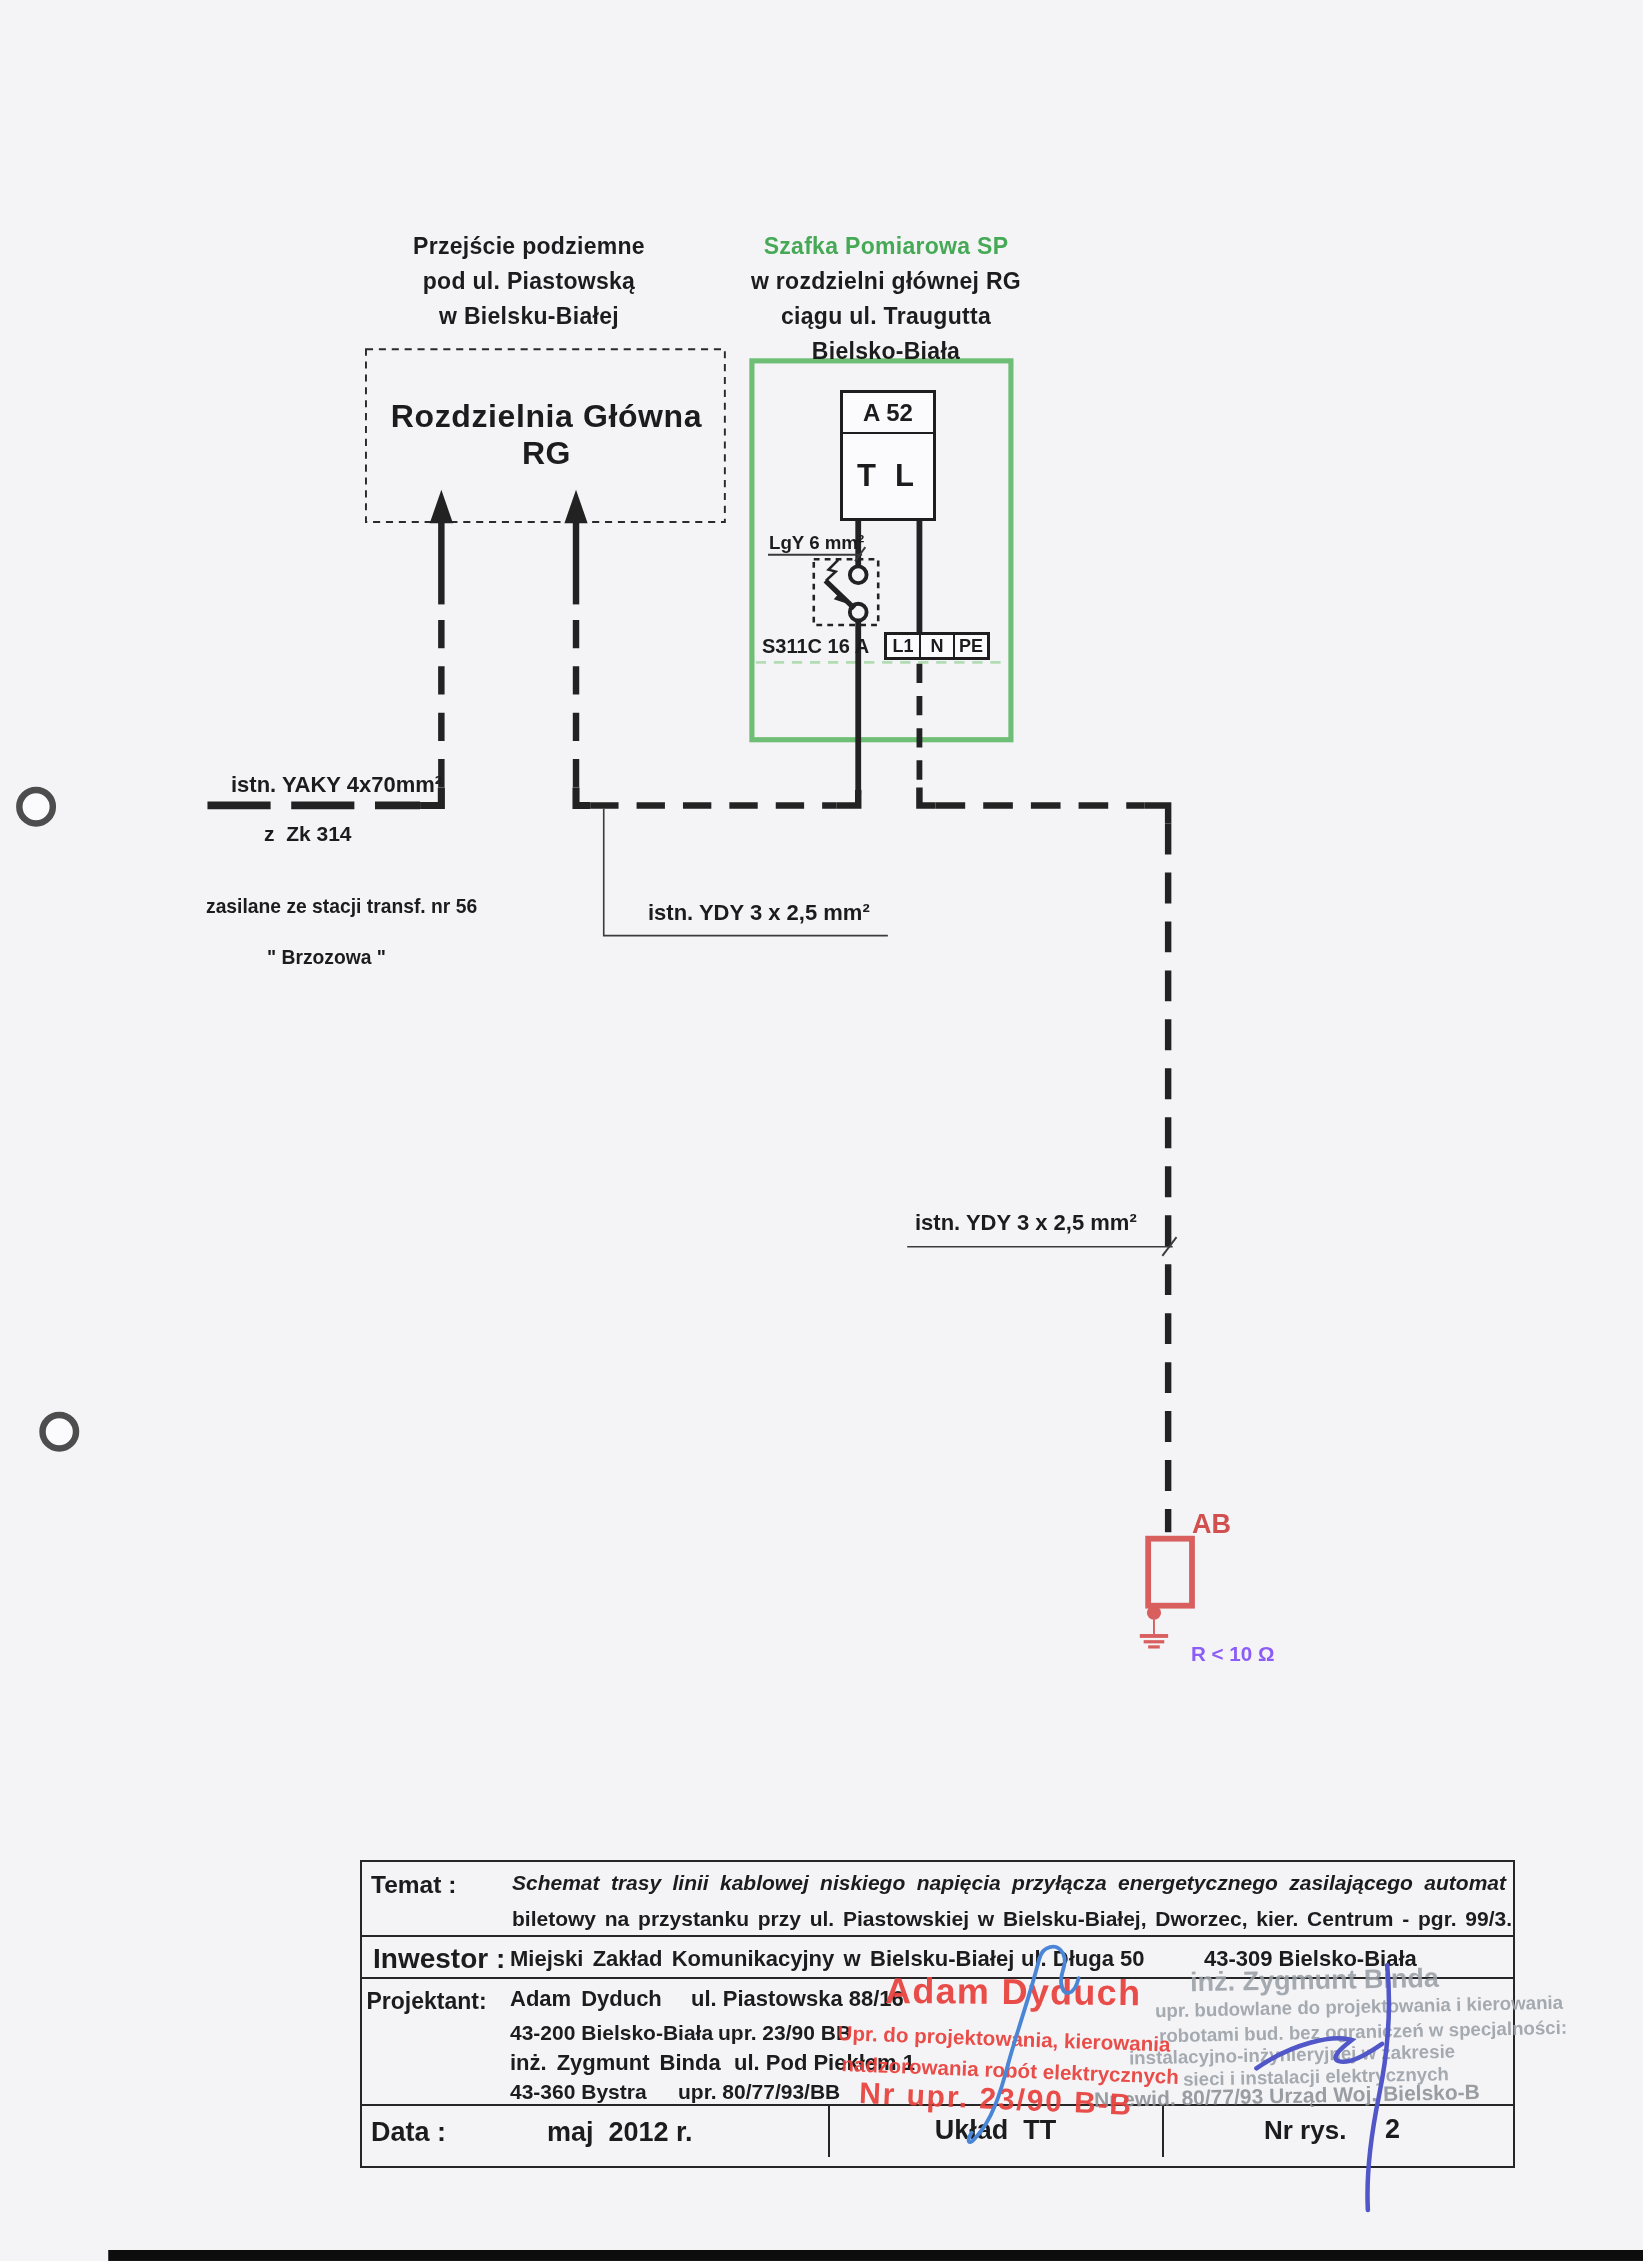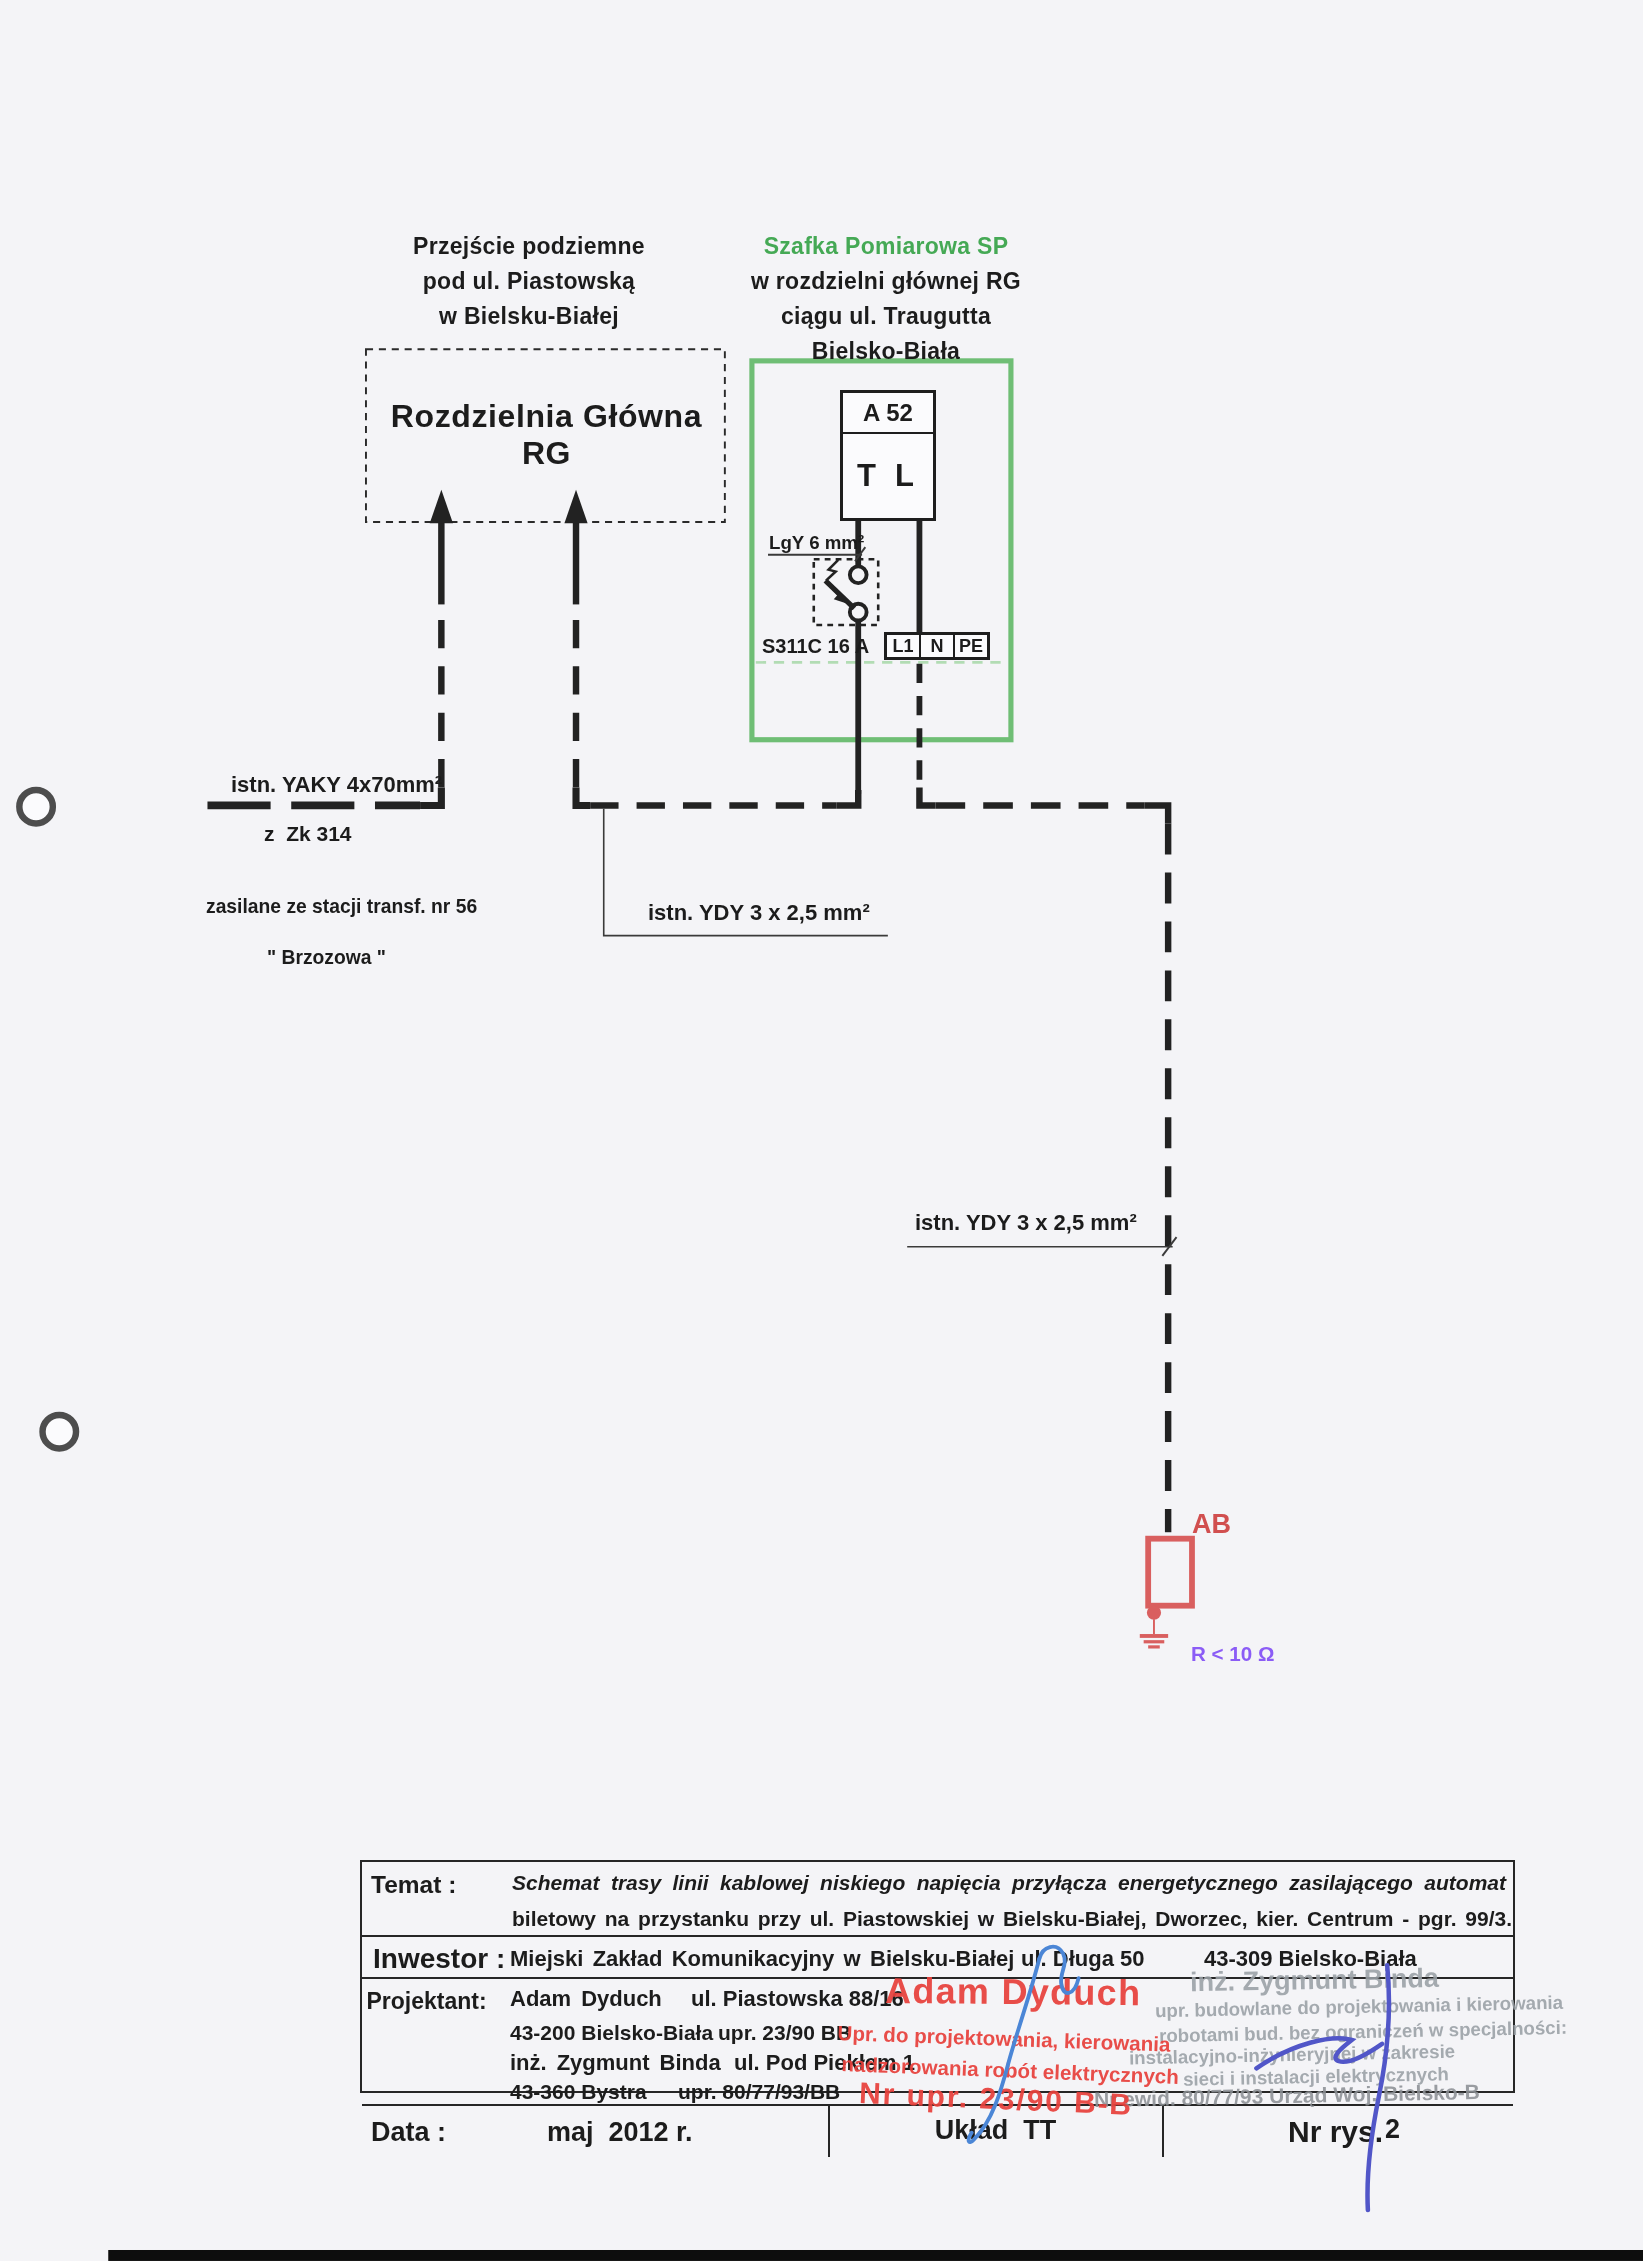--- a/index.html
+++ b/index.html
@@ -22,21 +22,21 @@
   #meter-box{left:840px;top:390px;width:96px;height:131px;border:3.2px solid #1e1e1e;background:#fbfbfd;box-sizing:border-box;}
   #meter-box .top{height:39px;border-bottom:2.6px solid #1e1e1e;display:flex;align-items:center;justify-content:center;font-size:24px;font-weight:700;}
   #meter-box .bottom{height:84px;display:flex;align-items:center;justify-content:center;font-size:31px;font-weight:700;letter-spacing:5.2px;}
   
   #terminals{left:884px;top:632px;width:106px;height:28px;border:3.2px solid #1e1e1e;background:#fbfbfd;box-sizing:border-box;display:flex;}
   #terminals .cell{flex:1;display:flex;align-items:center;justify-content:center;font-size:18px;font-weight:700;}
   #terminals .cell + .cell{border-left:2.6px solid #1e1e1e;}
   
   .lbl{font-weight:700;white-space:nowrap;}
   
-  #title-block{left:360px;top:1860px;width:1155px;height:233px;border:2.6px solid #262626;box-sizing:border-box;padding-left:40px;}
+  #title-block{left:360px;top:1860px;width:1155px;height:308px;border:2.6px solid #262626;box-sizing:border-box;padding-left:40px;}
   #title-block .hline{position:absolute;left:0;width:100%;height:1.9px;background:#262626;}
   #title-block .vline{position:absolute;width:1.9px;background:#262626;}
   .tb-text{position:absolute;font-weight:700;white-space:nowrap;}
   .just{white-space:normal;text-align:justify;text-align-last:justify;}
   
   .red-stamp{color:#e8413c;font-weight:700;white-space:nowrap;opacity:.93;}
   .gray-stamp{color:#9aa0a6;font-weight:700;white-space:nowrap;opacity:.88;}
 </style>
 </head>
 <body>
@@ -171,21 +171,21 @@
     <div class="tb-text" style="left:148px;top:159px;font-size:21px;">43-200 Bielsko-Biała</div>
     <div class="tb-text" style="left:356px;top:159px;font-size:21px;">upr. 23/90 BB</div>
     <div class="tb-text" style="left:148px;top:188px;font-size:22px;word-spacing:3.9px;">inż. Zygmunt Binda</div>
     <div class="tb-text" style="left:372px;top:188px;font-size:22px;">ul. Pod Piekłem 1</div>
     <div class="tb-text" style="left:148px;top:218px;font-size:21px;">43-360 Bystra</div>
     <div class="tb-text" style="left:316px;top:218px;font-size:21px;">upr. 80/77/93/BB</div>
 
     <div class="tb-text" style="left:9px;top:255px;font-size:27px;">Data :</div>
     <div class="tb-text" style="left:185px;top:255px;font-size:27px;">maj&nbsp; 2012 r.</div>
     <div class="tb-text ctr" style="left:468px;top:253px;width:331px;font-size:27px;">Układ&nbsp; TT</div>
-    <div class="tb-text" style="left:926px;top:253px;font-size:30px;">Nr rys.</div>
+    <div class="tb-text" style="left:902px;top:253px;font-size:26px;">Nr rys.</div>
     <div class="tb-text" style="left:1023px;top:252px;font-size:27px;">2</div>
   </div>
 
   <div class="abs gray-stamp" style="left:1190px;top:1965px;font-size:27px;transform:rotate(-1deg);">inż. Zygmunt Binda</div>
   <div class="abs gray-stamp" style="left:1155px;top:1996px;font-size:18.7px;transform:rotate(-1.2deg);">upr. budowlane do projektowania i kierowania</div>
   <div class="abs gray-stamp" style="left:1159px;top:2021px;font-size:18.7px;transform:rotate(-1.2deg);">robotami bud. bez ograniczeń w specjalności:</div>
   <div class="abs gray-stamp" style="left:1129px;top:2044px;font-size:18.7px;transform:rotate(-1.2deg);">instalacyjno-inżynieryjnej w zakresie</div>
   <div class="abs gray-stamp" style="left:1183px;top:2066px;font-size:18.7px;transform:rotate(-1.2deg);">sieci i instalacji elektrycznych</div>
   <div class="abs gray-stamp" style="left:1094px;top:2084px;font-size:21px;color:#8d9196;transform:rotate(-1.2deg);">Nr ewid. 80/77/93 Urząd Woj. Bielsko-B</div>
 

